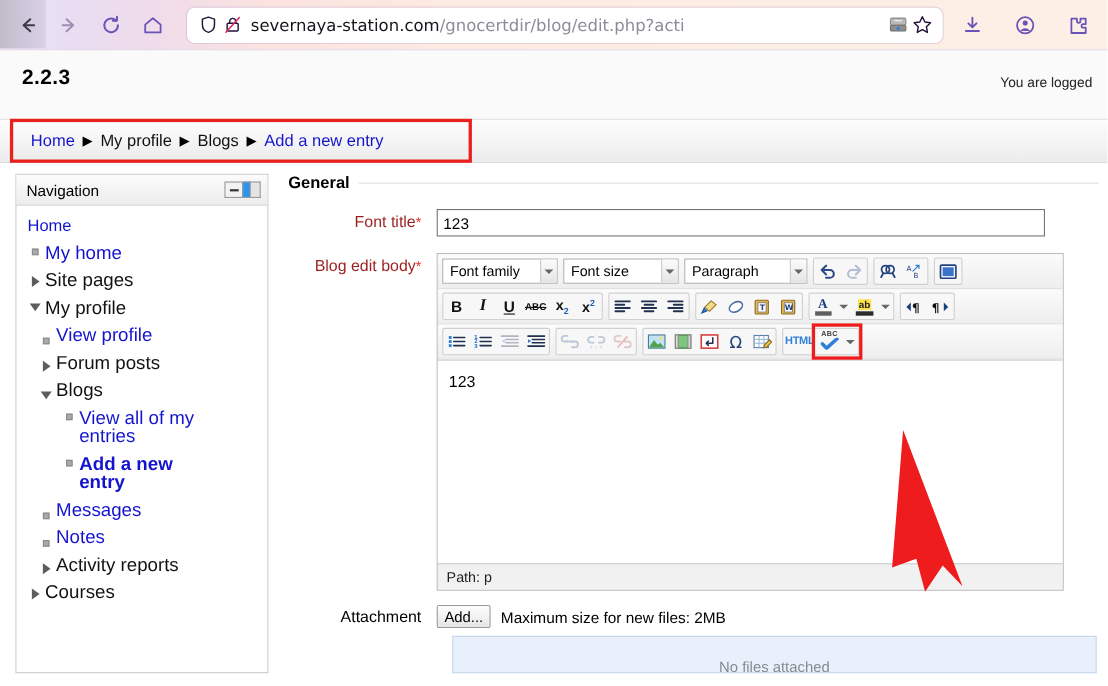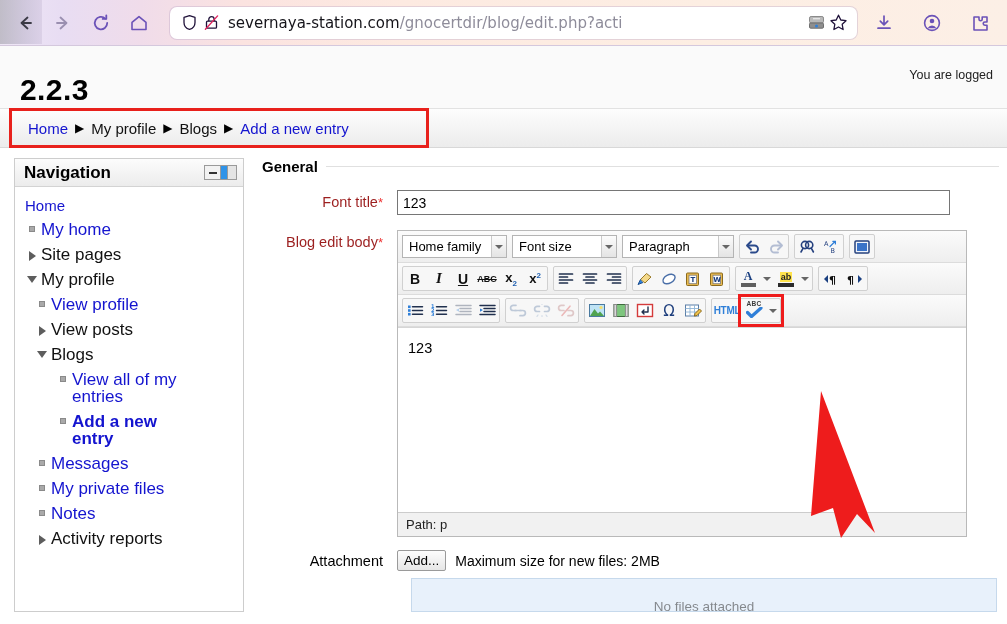--- a/index.html
+++ b/index.html
@@ -48,21 +48,21 @@
   .right-icons { display:flex; align-items:center; gap:14px; margin-right:10px; position:relative; z-index:2;}
 
   
   #page { position:relative; width:100%; height:578px; background:#fff; }
 
   #page-header {
     height:62px; padding:14px 14px 0 20px;
     display:flex; justify-content:space-between; align-items:flex-start;
     background:#fafafa;
   }
-  #site-title { font-size:30px; font-weight:bold; letter-spacing:.4px;margin-top:13px; }
+  #site-title { font-size:19px; font-weight:bold; letter-spacing:.4px; }
   #logged-text { font-size:12.5px; color:#222; padding-top:8px; white-space:nowrap;}
 
   #breadcrumb-band {
     height:40px; background:linear-gradient(#fdfdfd,#ececec);
     border-top:1px solid #e2e2e2; border-bottom:1px solid #d8d8d8;
     display:flex; align-items:center;
   }
   #breadcrumb {
     height:40px; display:flex; align-items:center; gap:7px;
     padding:0 10px 0 16px; font-size:15px;
@@ -77,35 +77,35 @@
   #content { display:flex; padding:10px 0 0 14px; }
 
   
   #nav-block { width:230px; border:1px solid #cdcdcd; background:#fff; flex:0 0 230px;}
   #nav-head {
     height:28px; background:linear-gradient(#fcfcfc,#ececec);
     border-bottom:1px solid #d3d3d3;
     display:flex; align-items:center; justify-content:space-between;
     padding:0 6px 0 9px;
   }
-  #nav-title { font-weight:bold; font-size:17px; }
+  #nav-title { font-weight:normal; font-size:14px; }
   .dockbox { display:flex; align-items:center; }
   .dock-a { width:17px;height:15px;border:1px solid #9a9a9a;background:#f2f2f2;display:flex;align-items:center;justify-content:center;}
   .dock-a i { display:block;width:8px;height:2px;background:#333;}
   .dock-b { width:7px;height:15px;border:1px solid #9a9a9a;border-left:none;background:#2f93e8;}
   .dock-c { width:9px;height:15px;border:1px solid #9a9a9a;border-left:none;background:#e4e4e4;}
 
   #nav-list { padding:8px 6px 10px 8px; }
   .nitem { display:flex; align-items:flex-start; line-height:17px; padding:4px 0; font-size:17px; }
   .nitem .bul { flex:0 0 18px; display:flex; justify-content:center; padding-top:5px; }
   .nitem .lbl { color:#1414cf; }
   .nitem.static .lbl { color:#111; }
   .nitem.bold .lbl { font-weight:bold; }
   .ind0 { margin-left:0; }
-  .ind1 { margin-left:10px; }
+  .ind1 { margin-left:10px;align-items:flex-end; }
   .ind2 { margin-left:31px; }
   .sq { width:6px;height:6px;background:#a9a9a9;border:1px solid #8a8a8a; }
   .tri-r { width:0;height:0;border-left:7px solid #5d5d5d;border-top:5px solid transparent;border-bottom:5px solid transparent; }
   .tri-d { width:0;height:0;border-top:7px solid #5d5d5d;border-left:5px solid transparent;border-right:5px solid transparent; }
   #nav-home { color:#1414cf; font-size:15px; padding:2px 0 3px 2px; }
 
   
   #form-area { flex:1; padding-left:18px; padding-right:8px; position:relative;}
   #general-row { display:flex; align-items:center; gap:8px; }
   #general-label { font-weight:bold; font-size:15px; white-space:nowrap;}
@@ -333,21 +333,21 @@
           <div class="nitem ind1">
             <span class="bul">
               <span class="sq"></span>
             </span>
             <span class="lbl">View profile</span>
           </div>
           <div class="nitem ind1 static">
             <span class="bul">
               <span class="tri-r"></span>
             </span>
-            <span class="lbl">View posts</span>
+            <span class="lbl">Forum posts</span>
           </div>
           <div class="nitem ind1 static">
             <span class="bul">
               <span class="tri-d"></span>
             </span>
             <span class="lbl">Blogs</span>
           </div>
           <div class="nitem ind2">
             <span class="bul">
               <span class="sq"></span>
@@ -363,33 +363,33 @@
           <div class="nitem ind1">
             <span class="bul">
               <span class="sq"></span>
             </span>
             <span class="lbl">Messages</span>
           </div>
           <div class="nitem ind1">
             <span class="bul">
               <span class="sq"></span>
             </span>
-            <span class="lbl">My private files</span>
-          </div>
-          <div class="nitem ind1">
-            <span class="bul">
-              <span class="sq"></span>
-            </span>
             <span class="lbl">Notes</span>
           </div>
           <div class="nitem ind1 static">
             <span class="bul">
               <span class="tri-r"></span>
             </span>
             <span class="lbl">Activity reports</span>
+          </div>
+          <div class="nitem ind0 static">
+            <span class="bul">
+              <span class="tri-r"></span>
+            </span>
+            <span class="lbl">Courses</span>
           </div>
         </div>
     </div>
 
     <div id="form-area">
       <div id="general-row">
         <span id="general-label">General</span>
         <span id="general-rule"></span>
       </div>
 
@@ -402,21 +402,21 @@
 
       <div class="frow">
         <div class="flabel">
           <span>Blog edit body</span><span class="star">*</span>
         </div>
 
         <div id="editor">
 
           <div class="tb-row">
             <div class="sel" id="sel-font">
-              <span>Home family</span>
+              <span>Font family</span>
               <span class="arr">
                   <i class="cap"></i>
                 </span>
             </div>
             <div class="sel" id="sel-size">
               <span>Font size</span>
               <span class="arr">
                   <i class="cap"></i>
                 </span>
             </div>

